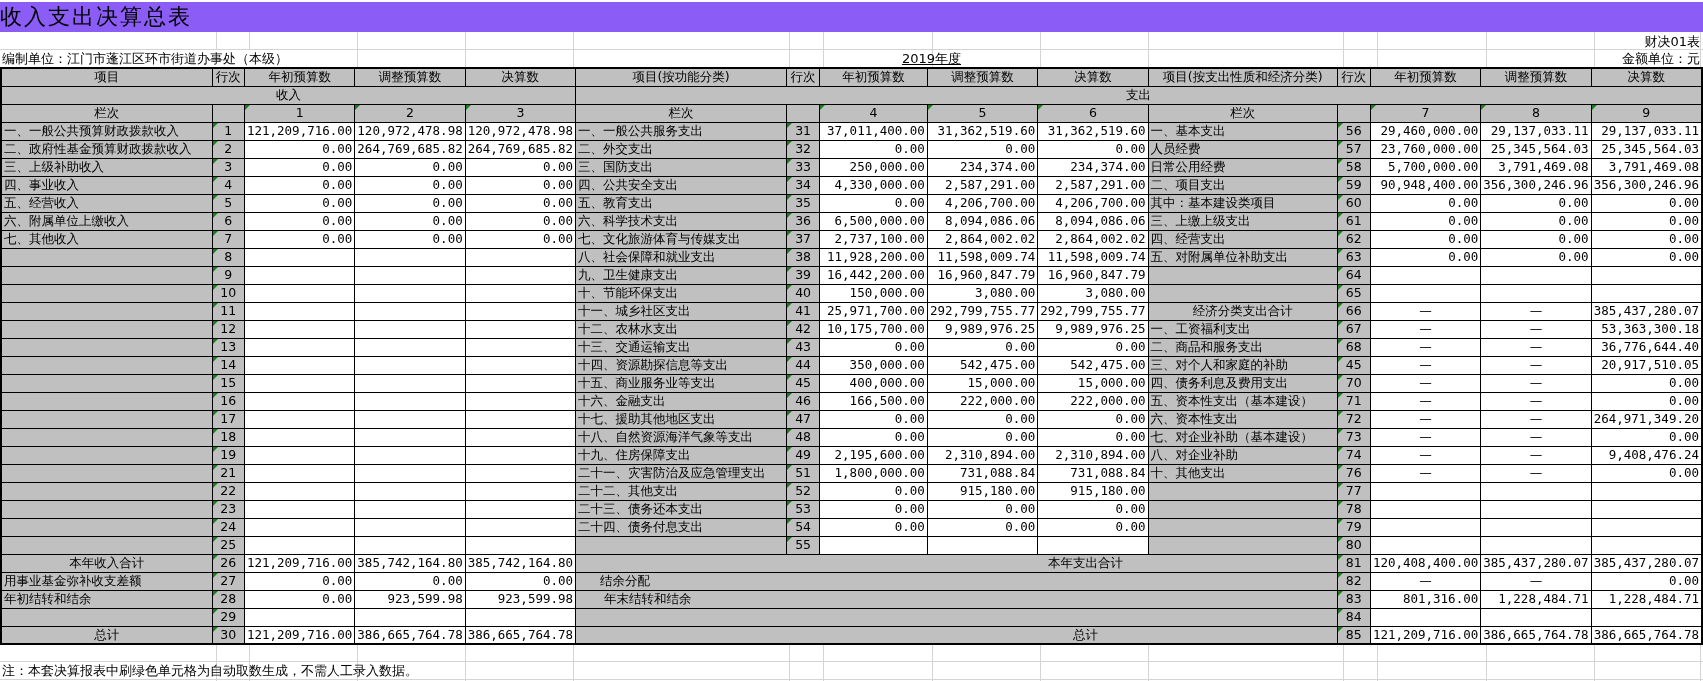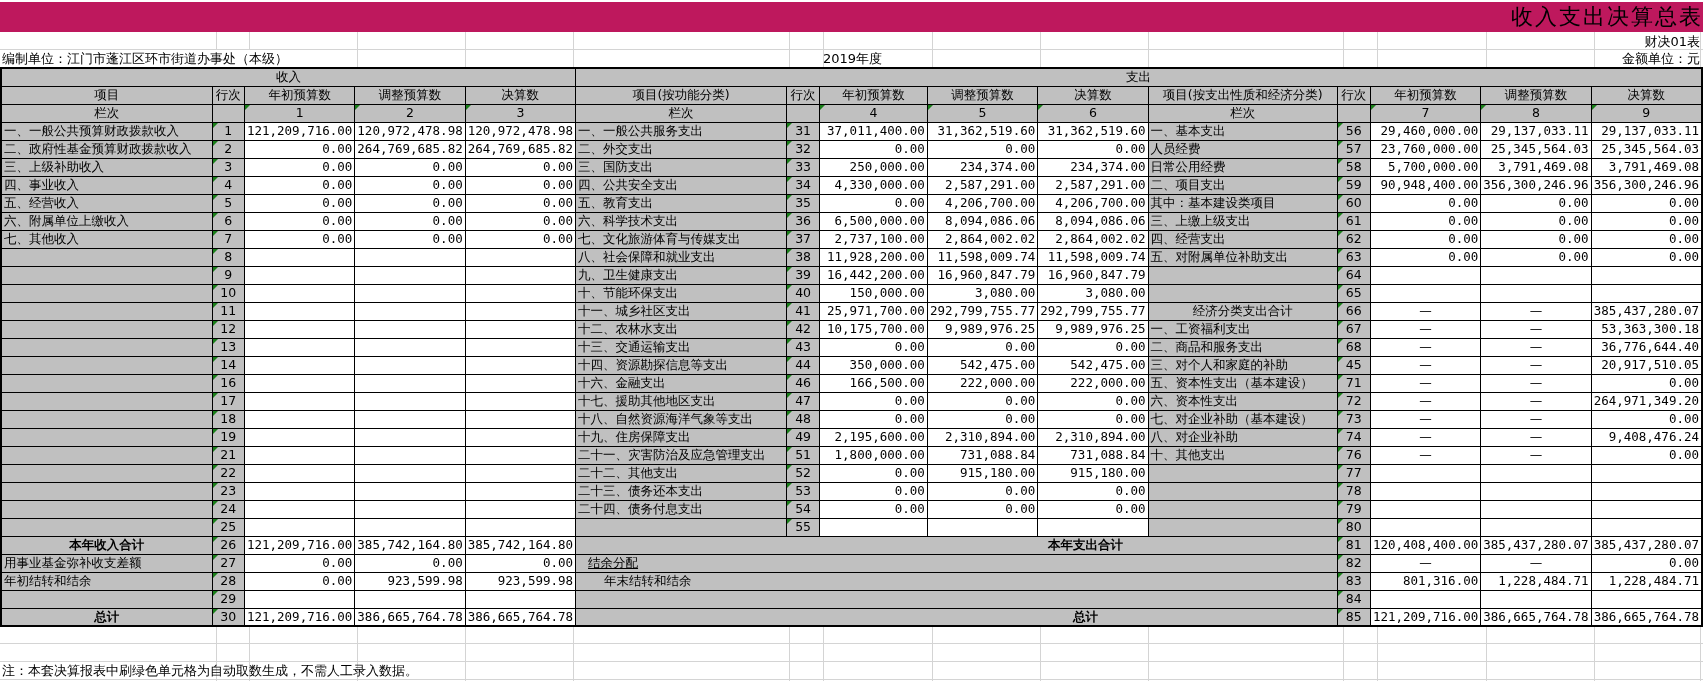--- a/index.html
+++ b/index.html
@@ -4,35 +4,35 @@
 <style>
   * { box-sizing: border-box; }
   html, body { margin: 0; padding: 0; background: #ffffff; }
   body { width: 1703px; height: 681px; overflow: hidden; position: relative;
          font-family: "DejaVu Sans", "Liberation Sans", sans-serif; font-size: 12px; color: #000; }
   .gridbg { position: absolute; left: 0; top: 0; width: 1703px; height: 681px;
     background-image:
       linear-gradient(to bottom, transparent 17px, #d4d4d4 17px);
     background-size: 100% 18px; background-position: 0 -4px; z-index: 0; }
   .vline { position: absolute; top: 0; height: 681px; width: 1px; background: #d4d4d4; z-index: 0; }
-  .title { position: absolute; left: 0; width: 1703px; top: 2px; height: 30px; text-align: right;
+  .title { position: absolute; left: 0; width: 1703px; top: 2px; height: 30px; text-align: left;
     font-family: "DejaVu Serif", "Liberation Serif", serif; font-size: 22px; line-height: 30px;
-    letter-spacing: 2px; z-index: 2; background: #be185d; }
+    letter-spacing: 2px; z-index: 2; background: #8b5cf6; }
   .t-blank { position: absolute; left: 0; top: 0; width: 1703px; height: 32px; background:#fff; z-index:1; }
   .meta { position: absolute; z-index: 2; font-size: 13px; line-height: 17px; white-space: nowrap; }
   table.grid { position: absolute; left: 0; top: 67px; border-collapse: collapse; table-layout: fixed; z-index: 2;
     border: 2px solid #000; }
   table.grid td { height: 18px; padding: 0 2px; border: 1px solid #000; white-space: nowrap; overflow: hidden;
     font-size: 12.5px; line-height: 16px; position: relative; }
   td.g { background: #c0c0c0; }
   td.w { background: #ffffff; }
   td.c { text-align: center; }
   td.r { text-align: right; font-family: "DejaVu Sans Mono", "Liberation Mono", monospace; font-size: 12px; }
   td.l { text-align: left; }
-  td.b { font-weight: bold; }
+  td.b { font-weight: normal; }
   td.ind1 { padding-left: 30px; }
   td.ind2 { padding-left: 70px; }
   td.ind3 { padding-left: 56px; }
   td.tri::before { content: ""; position: absolute; left: 0; top: 0; width: 0; height: 0;
     border-top: 5px solid #1a7f1a; border-right: 5px solid transparent; }
   .note { position: absolute; left: 2px; top: 662px; font-size: 13px; line-height: 18px; z-index: 2; white-space: nowrap; }
   tr.thickbottom td { border-bottom: 2px solid #000; }
 </style>
 </head>
 <body>
@@ -51,21 +51,21 @@
 <div class="vline" style="left:1343px"></div>
 <div class="vline" style="left:1377px"></div>
 <div class="vline" style="left:1486px"></div>
 <div class="vline" style="left:1594px"></div>
 <div class="vline" style="left:1700px"></div>
 
 <div class="t-blank"></div>
 <div class="title">收入支出决算总表</div>
 <div class="meta" style="right:3px; top:33px;">财决01表</div>
 <div class="meta" style="left:2px; top:50px; background:#fff;">编制单位：江门市蓬江区环市街道办事处（本级）</div>
-<div class="meta" style="left:823px; width:217px; text-align:left; top:50px;">2019年度</div>
+<div class="meta" style="left:823px; width:217px; text-align:center; top:50px;text-decoration:underline;">2019年度</div>
 <div class="meta" style="right:3px; top:50px;">金额单位：元</div>
 
 <table class="grid" id="grid">
   <colgroup>
     <col style="width:216px">
       <col style="width:33px">
       <col style="width:108px">
       <col style="width:108px">
       <col style="width:108px">
     <col style="width:216px">
@@ -74,39 +74,39 @@
       <col style="width:108px">
       <col style="width:108px">
     <col style="width:195px">
       <col style="width:34px">
       <col style="width:109px">
       <col style="width:108px">
       <col style="width:106px">
   </colgroup>
   <tbody id="tbody">
     <tr>
-      <td class="g c" colspan="5">收入</td>
-      <td class="g c" colspan="10">支出</td>
-    </tr>
-    <tr>
       <td class="g c">项目</td>
       <td class="g c">行次</td>
       <td class="g c">年初预算数</td>
       <td class="g c">调整预算数</td>
       <td class="g c">决算数</td>
       <td class="g c">项目(按功能分类)</td>
       <td class="g c">行次</td>
       <td class="g c">年初预算数</td>
       <td class="g c">调整预算数</td>
       <td class="g c">决算数</td>
       <td class="g c">项目(按支出性质和经济分类)</td>
       <td class="g c">行次</td>
       <td class="g c">年初预算数</td>
       <td class="g c">调整预算数</td>
       <td class="g c">决算数</td>
+    </tr>
+    <tr>
+      <td class="g c" colspan="5">收入</td>
+      <td class="g c" colspan="10">支出</td>
     </tr>
     <tr>
       <td class="g c">栏次</td>
       <td class="g c"></td>
       <td class="g c tri">1</td>
       <td class="g c tri">2</td>
       <td class="g c tri">3</td>
       <td class="g c">栏次</td>
       <td class="g c"></td>
       <td class="g c tri">4</td>
@@ -351,20 +351,37 @@
         <td class="w r">542,475.00</td>
         <td class="w r">542,475.00</td>
         <td class="g l">三、对个人和家庭的补助</td>
         <td class="g c tri">45</td>
         <td class="w c">—</td>
         <td class="w c">—</td>
         <td class="w r">20,917,510.05</td>
       </tr>
       <tr>
         <td class="g l"></td>
+        <td class="g c tri">15</td>
+        <td class="w r"></td>
+        <td class="w r"></td>
+        <td class="w r"></td>
+        <td class="g l">十五、商业服务业等支出</td>
+        <td class="g c tri">45</td>
+        <td class="w r">400,000.00</td>
+        <td class="w r">15,000.00</td>
+        <td class="w r">15,000.00</td>
+        <td class="g l">四、债务利息及费用支出</td>
+        <td class="g c tri">70</td>
+        <td class="w c">—</td>
+        <td class="w c">—</td>
+        <td class="w r">0.00</td>
+      </tr>
+      <tr>
+        <td class="g l"></td>
         <td class="g c tri">16</td>
         <td class="w r"></td>
         <td class="w r"></td>
         <td class="w r"></td>
         <td class="g l">十六、金融支出</td>
         <td class="g c tri">46</td>
         <td class="w r">166,500.00</td>
         <td class="w r">222,000.00</td>
         <td class="w r">222,000.00</td>
         <td class="g l">五、资本性支出（基本建设）</td>
@@ -520,21 +537,21 @@
         <td class="w r">120,408,400.00</td>
         <td class="w r">385,437,280.07</td>
         <td class="w r">385,437,280.07</td>
       </tr>
       <tr>
         <td class="g l ind1">用事业基金弥补收支差额</td>
         <td class="g c tri">27</td>
         <td class="w r">0.00</td>
         <td class="w r">0.00</td>
         <td class="w r">0.00</td>
-        <td class="g l" colspan="6" style="padding-left: 12px; text-decoration: underline;">结余分配</td>
+        <td class="g l" colspan="6" style="padding-left: 24px;">结余分配</td>
         <td class="g c tri">82</td>
         <td class="w c">—</td>
         <td class="w c">—</td>
         <td class="w r">0.00</td>
       </tr>
       <tr>
         <td class="g l ind1">年初结转和结余</td>
         <td class="g c tri">28</td>
         <td class="w r">0.00</td>
         <td class="w r">923,599.98</td>

